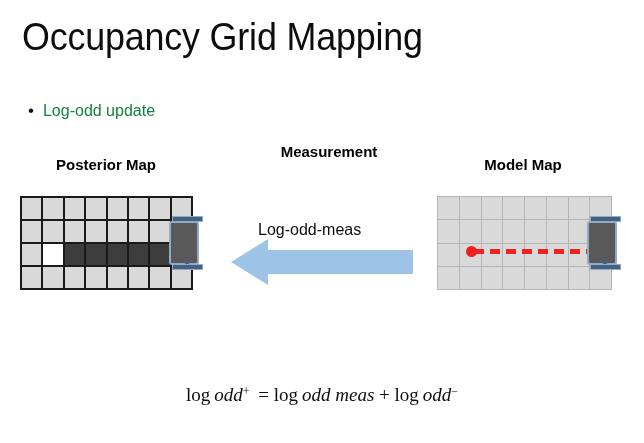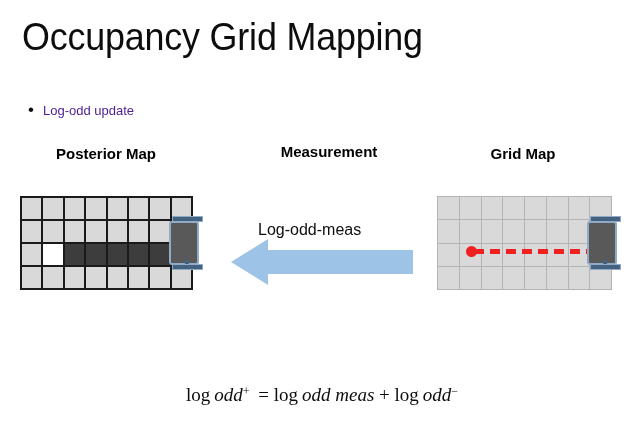--- a/index.html
+++ b/index.html
@@ -39,35 +39,36 @@
     display: flex;
     align-items: baseline;
     gap: 9px;
   }
   #bullet-dot {
     font-size: 17px;
     line-height: 17px;
     color: #0d0d0d;
   }
   #bullet-text {
-    font-size: 13px;
+    font-size: 16px;
     line-height: 19px;
-    color: #4c1d95;
+    color: #15803d;
     white-space: nowrap;
   }
 
   
   .heading {
     position: absolute;
     font-weight: bold;
     font-size: 15px;
     line-height: 20px;
     color: #000000;
     text-align: center;
     white-space: nowrap;
+    margin-top: 11px;
   }
   #heading-posterior { left: 16px;  top: 144px; width: 180px; }
   #heading-prior     { left: 432px; top: 144px; width: 182px; }
   #heading-measurement {
     position: absolute;
     left: 246px; top: 141px; width: 166px;
     font-weight: bold;
     font-size: 15px;
     line-height: 21px;
     text-align: center;
@@ -215,21 +216,21 @@
   <span id="bullet-dot">•</span>
   <span id="bullet-text">Log-odd update</span>
 </div>
 
 <div class="heading" id="heading-posterior">Posterior Map</div>
 
 <div id="heading-measurement">
   <div>Measurement</div>
 </div>
 
-<div class="heading" id="heading-prior">Grid Map</div>
+<div class="heading" id="heading-prior">Model Map</div>
 
 <div class="map" id="posterior-map" style="background: rgb(26, 26, 26); border-color: rgb(26, 26, 26);">
   <div class="grid" id="posterior-grid">
       <div class="cell c-light"></div>
       <div class="cell c-light"></div>
       <div class="cell c-light"></div>
       <div class="cell c-light"></div>
       <div class="cell c-light"></div>
       <div class="cell c-light"></div>
       <div class="cell c-light"></div>

